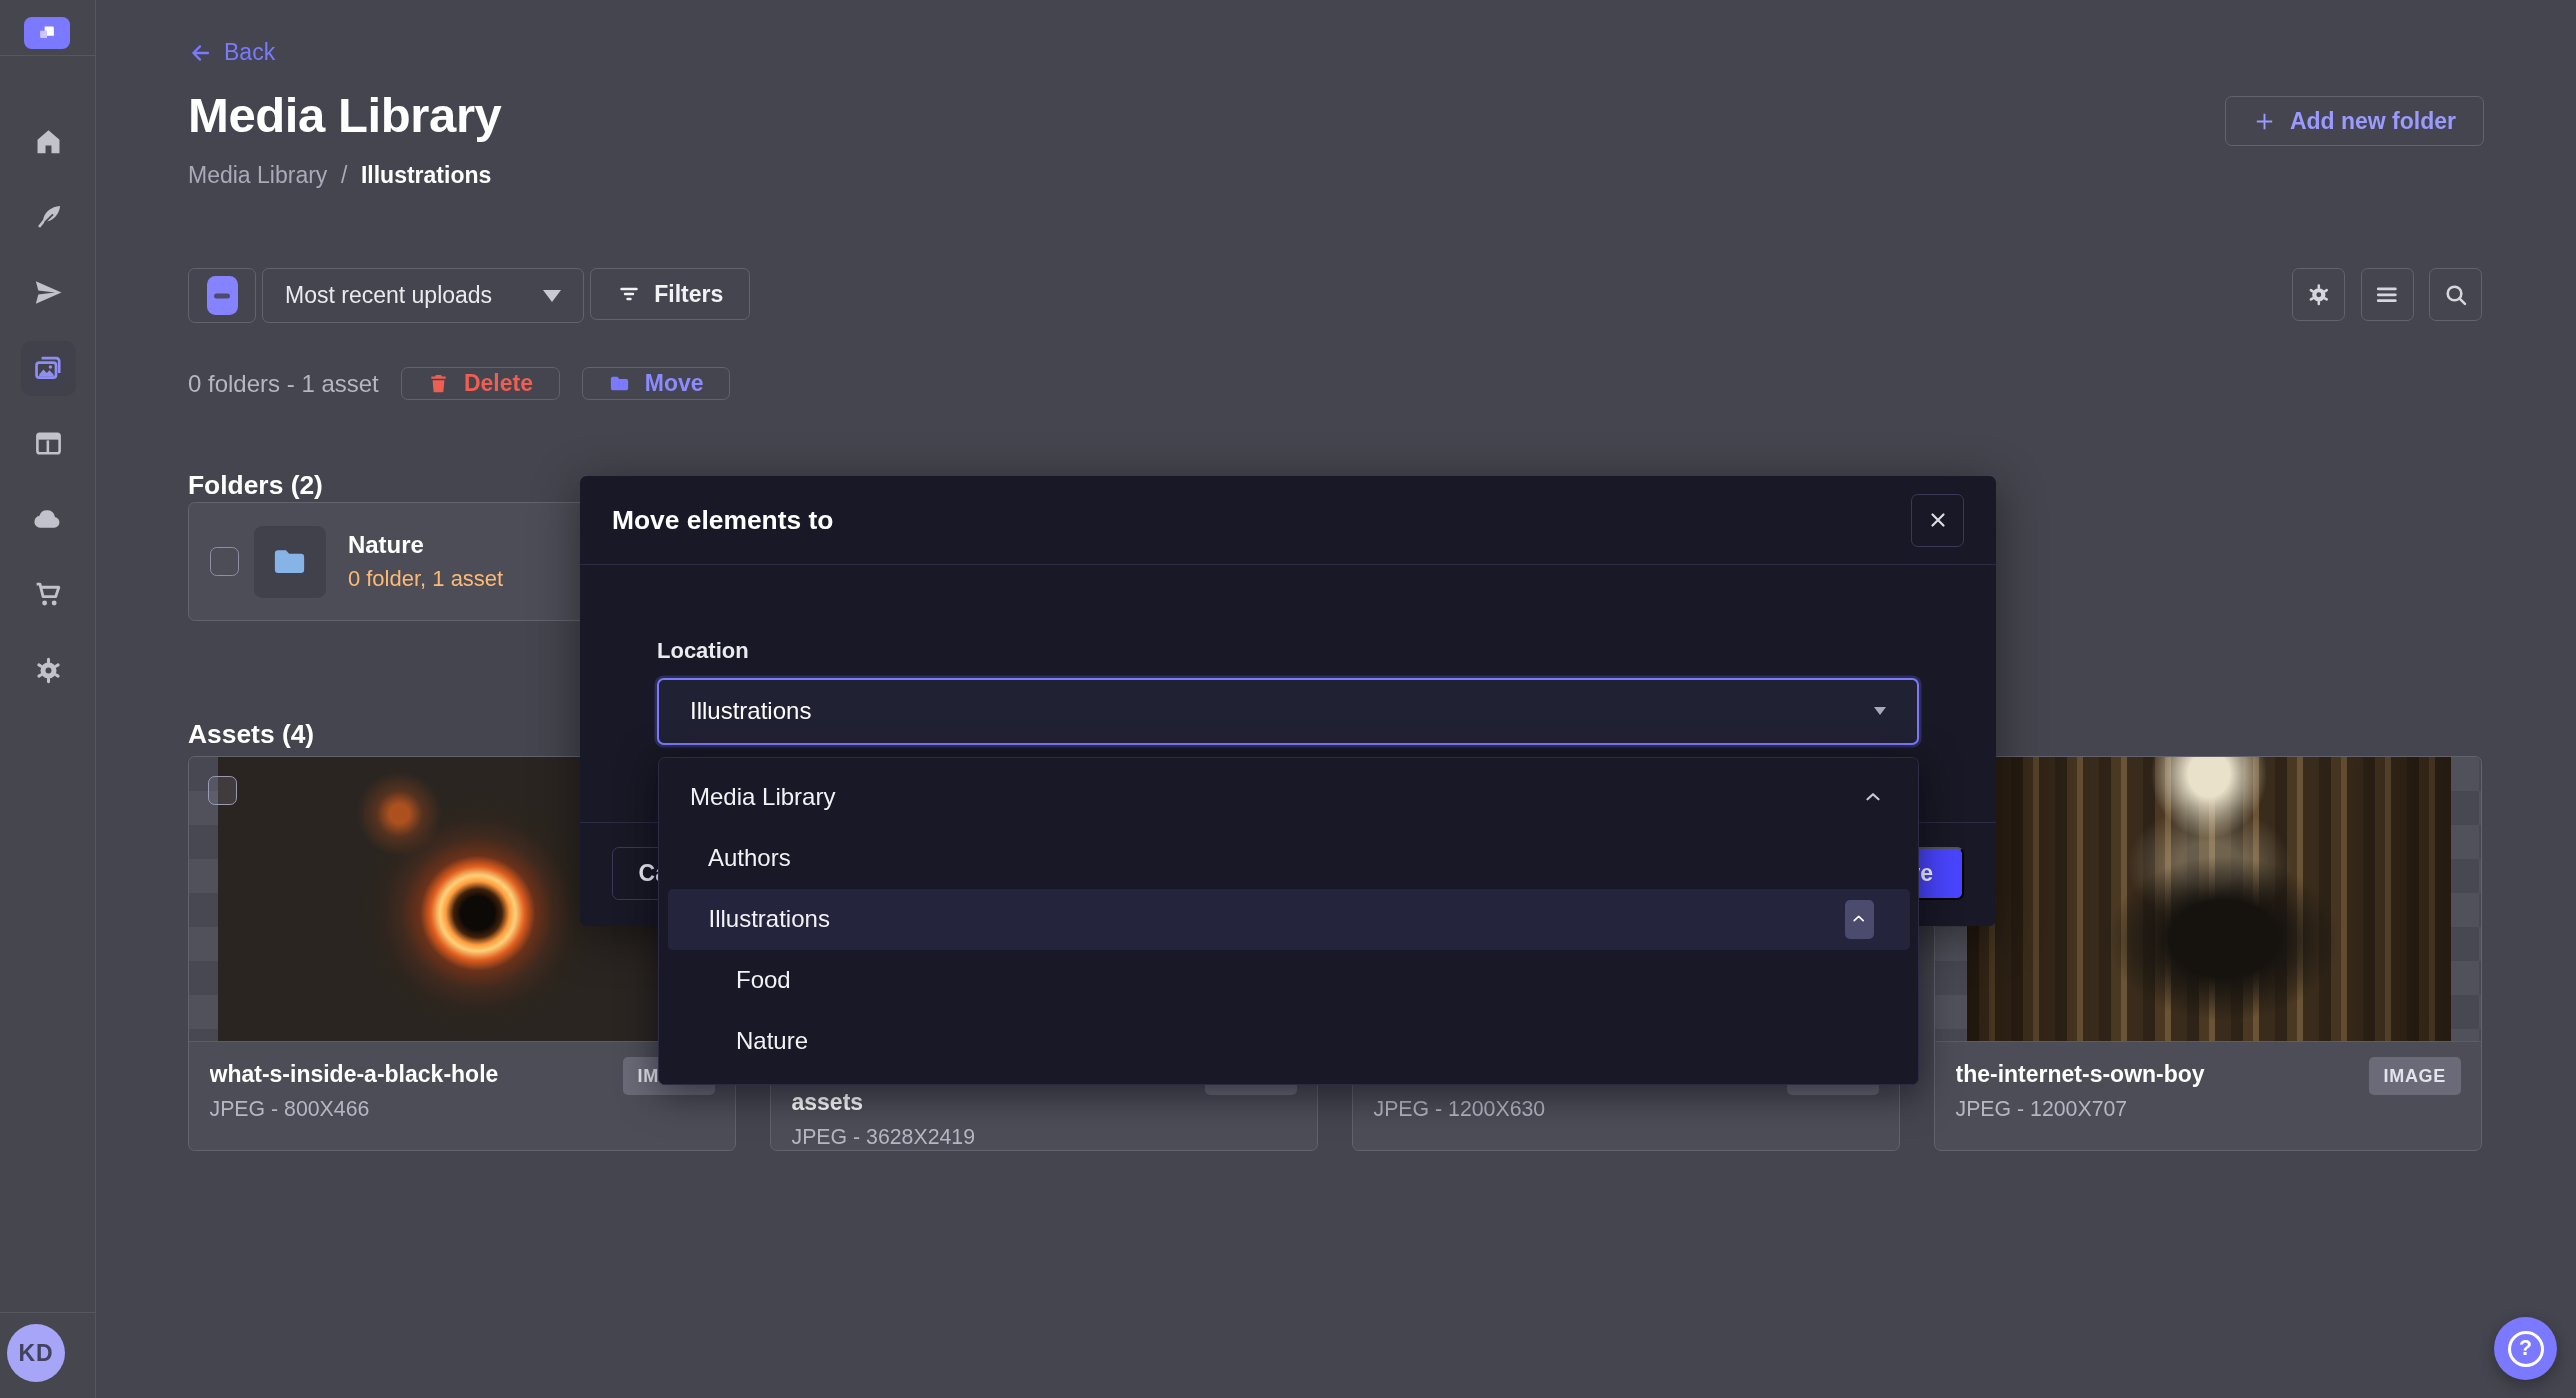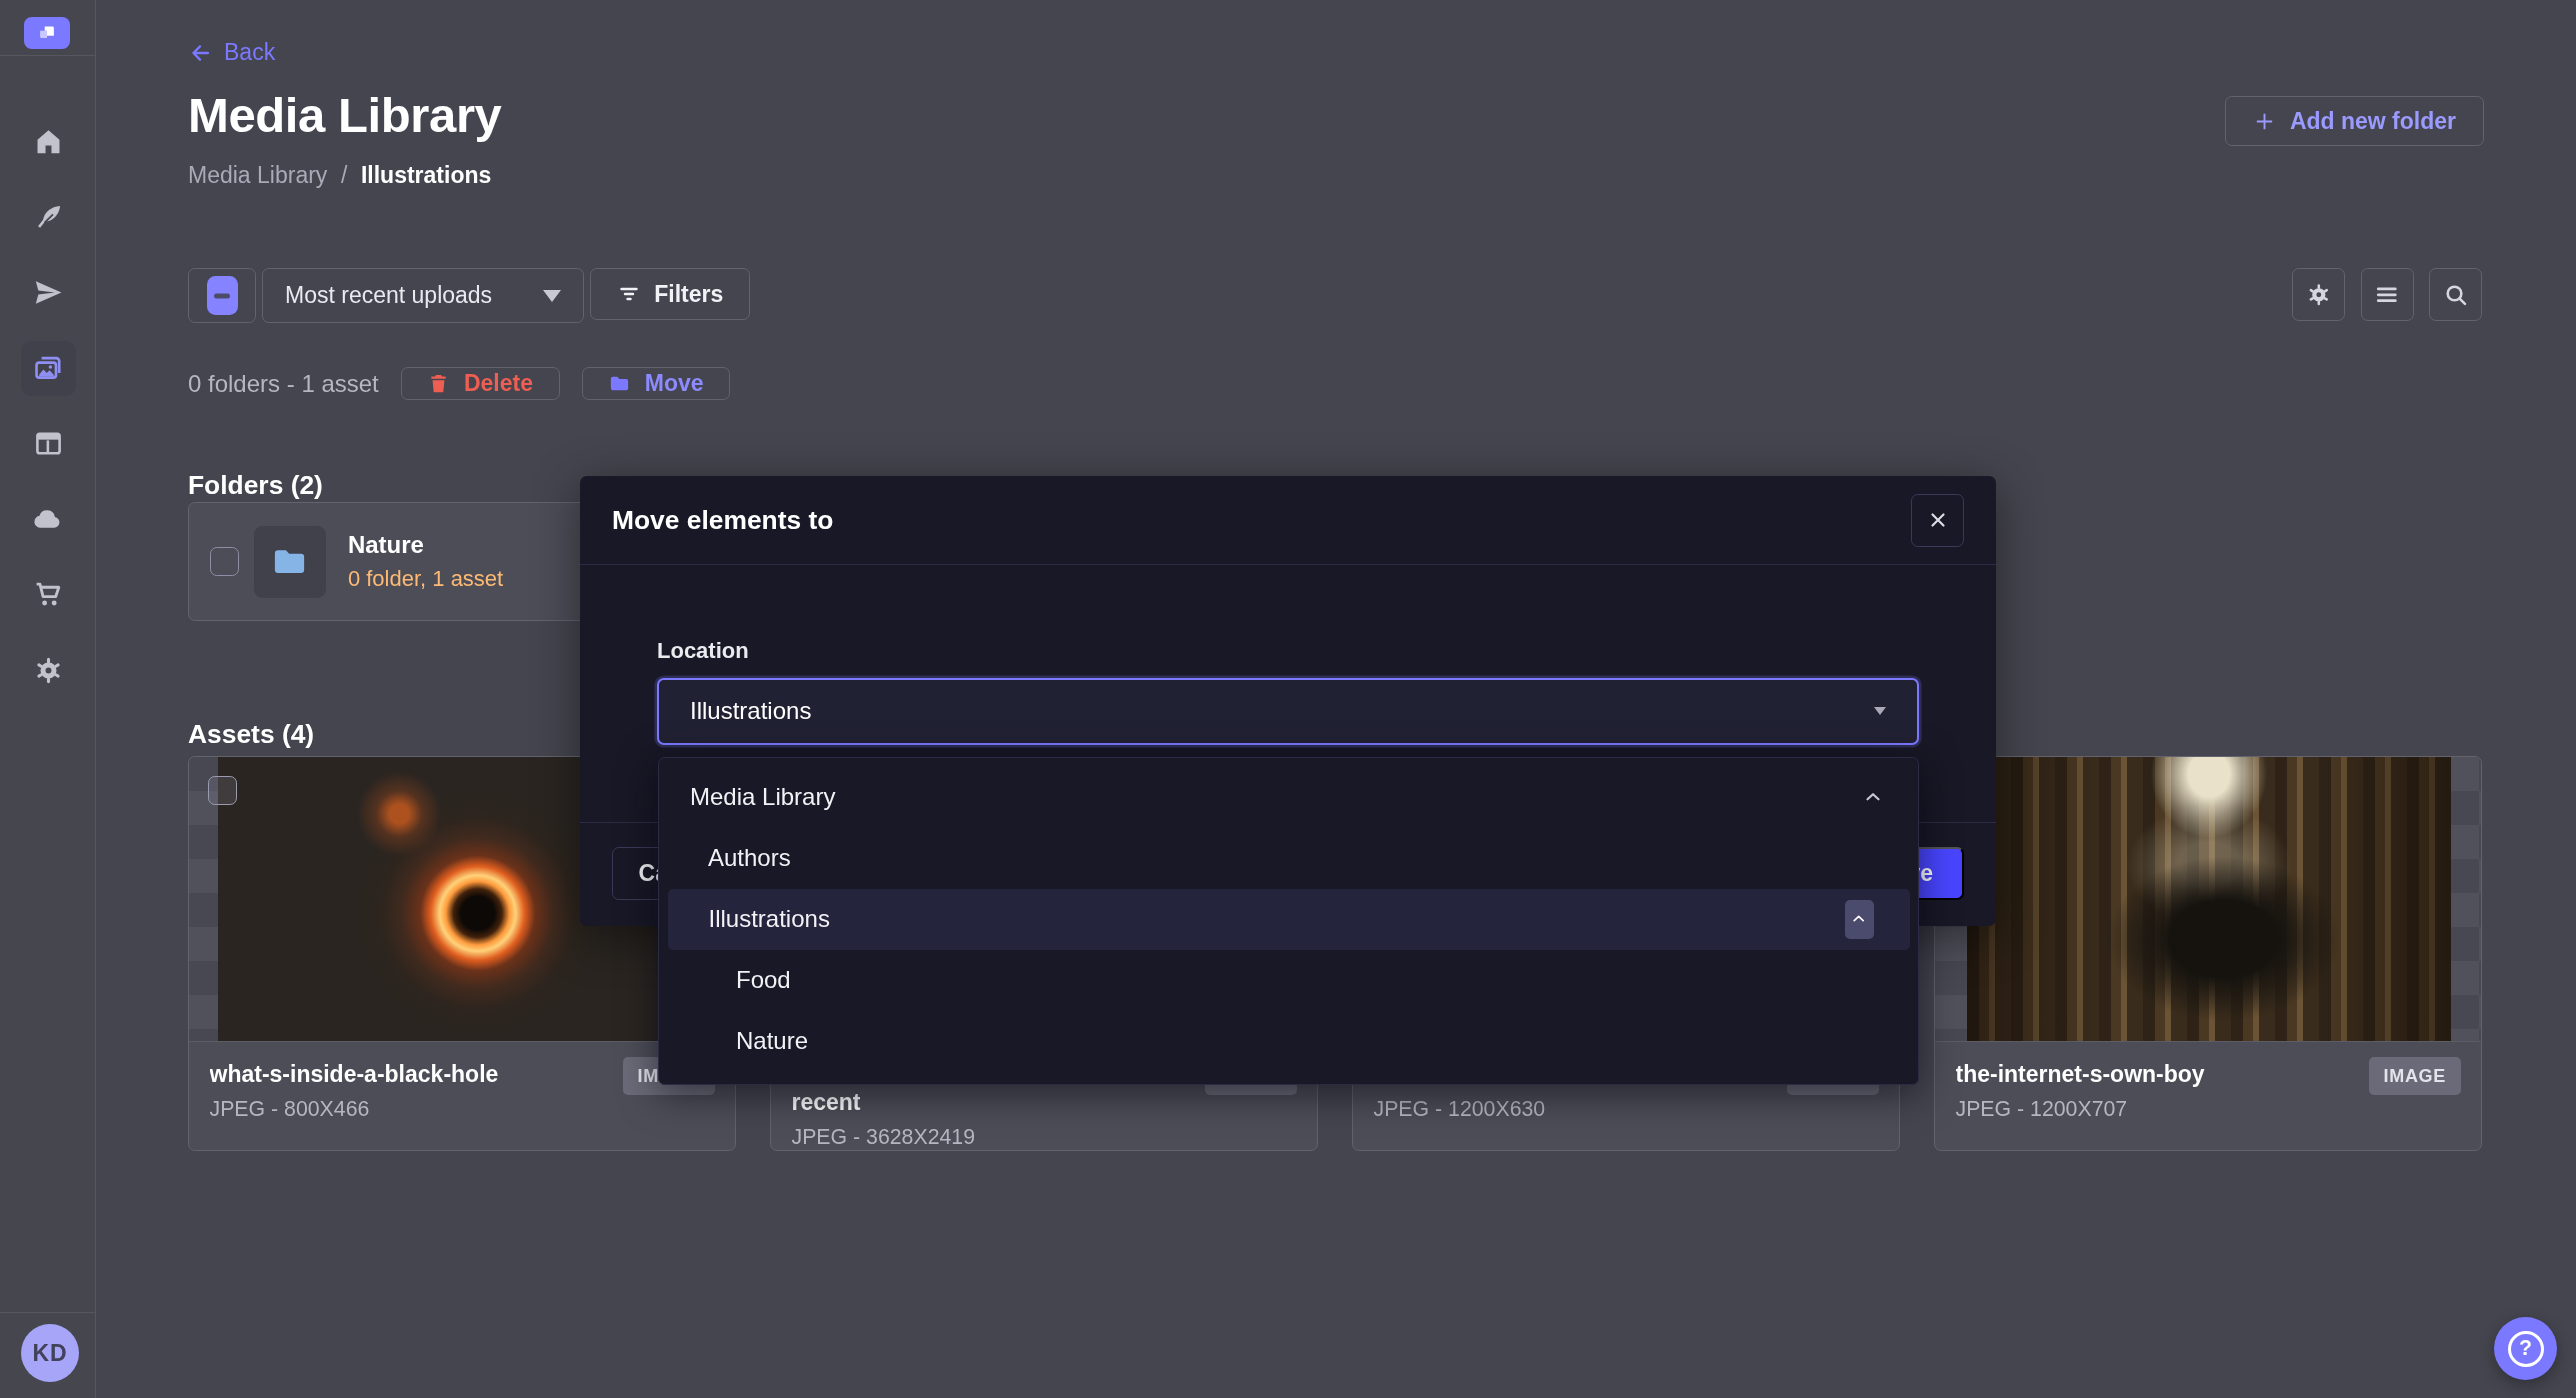--- a/index.html
+++ b/index.html
@@ -9,21 +9,21 @@
   .center { display:flex; align-items:center; justify-content:center; }
   svg { display:block; }
 
   
   .sidebar { position:absolute; left:0; top:0; width:96px; height:1399px; background:#46464f; border-right:0.9px solid #56565f; z-index:10; }
   .logo { position:absolute; top:17px; left:24px; width:46px; height:32px; border-radius:7.7px; background:#7b79ff; }
   .sidebar-divider { position:absolute; left:0; width:95px; height:0.9px; background:#56565f; }
   .sidebar-nav { position:absolute; top:114px; left:20.5px; display:flex; flex-direction:column; gap:20.5px; }
   .nav-item { width:55px; height:55px; border-radius:10.2px; color:#c2c2cc; display:flex; align-items:center; justify-content:center; cursor:pointer; }
   .nav-item.active { background:#41414c; color:#8f8ef3; }
-  .avatar { position:absolute; left:21px; bottom:17px; width:58px; height:58px; border-radius:50%; background:#a6a5f8; color:#42425c; font-size:23px; font-weight:bold; display:flex; align-items:center; justify-content:center; letter-spacing:0.9px; }
+  .avatar { position:absolute; left:7px; bottom:17px; width:58px; height:58px; border-radius:50%; background:#a6a5f8; color:#42425c; font-size:23px; font-weight:bold; display:flex; align-items:center; justify-content:center; letter-spacing:0.9px; }
 
   
   .back { position:absolute; top:39px; left:188px; display:flex; align-items:center; gap:12px; color:#7b79ff; font-size:23px; cursor:pointer; }
   .page-title { position:absolute; top:87px; left:188px; font-size:49px; font-weight:bold; color:#ffffff; letter-spacing:-0.4px; }
   .breadcrumb { position:absolute; top:162px; left:188px; font-size:23px; color:#a9a9b8; display:flex; gap:13.6px; }
   .breadcrumb .current { color:#ffffff; font-weight:bold; }
   .header-actions { position:absolute; top:96px; right:92px; display:flex; gap:15.4px; }
   .btn { height:50px; border-radius:6.8px; display:inline-flex; align-items:center; gap:13.6px; padding:0 27px; font-size:23px; font-weight:bold; cursor:pointer; white-space:nowrap; }
   .btn-outline { border:0.9px solid #63636e; color:#9b9aff; background:transparent; }
   .btn-primary { background:#7b79ff; color:#fff; }
@@ -297,21 +297,21 @@
       <div class="caption">
         <div class="asset-name">what-s-inside-a-black-hole</div>
         <div class="asset-meta">JPEG - 800X466</div>
         <span class="badge">IMAGE</span>
       </div>
     </div>
 
     <div class="asset-card two-line">
       <div class="asset-img"></div>
       <div class="caption">
-        <div class="asset-name">recent</div>
+        <div class="asset-name">assets</div>
         <div class="asset-meta">JPEG - 3628X2419</div>
         <span class="badge">IMAGE</span>
       </div>
     </div>
 
     <div class="asset-card">
       <div class="asset-img"></div>
       <div class="caption">
         <div class="asset-name"></div>
         <div class="asset-meta">JPEG - 1200X630</div>

